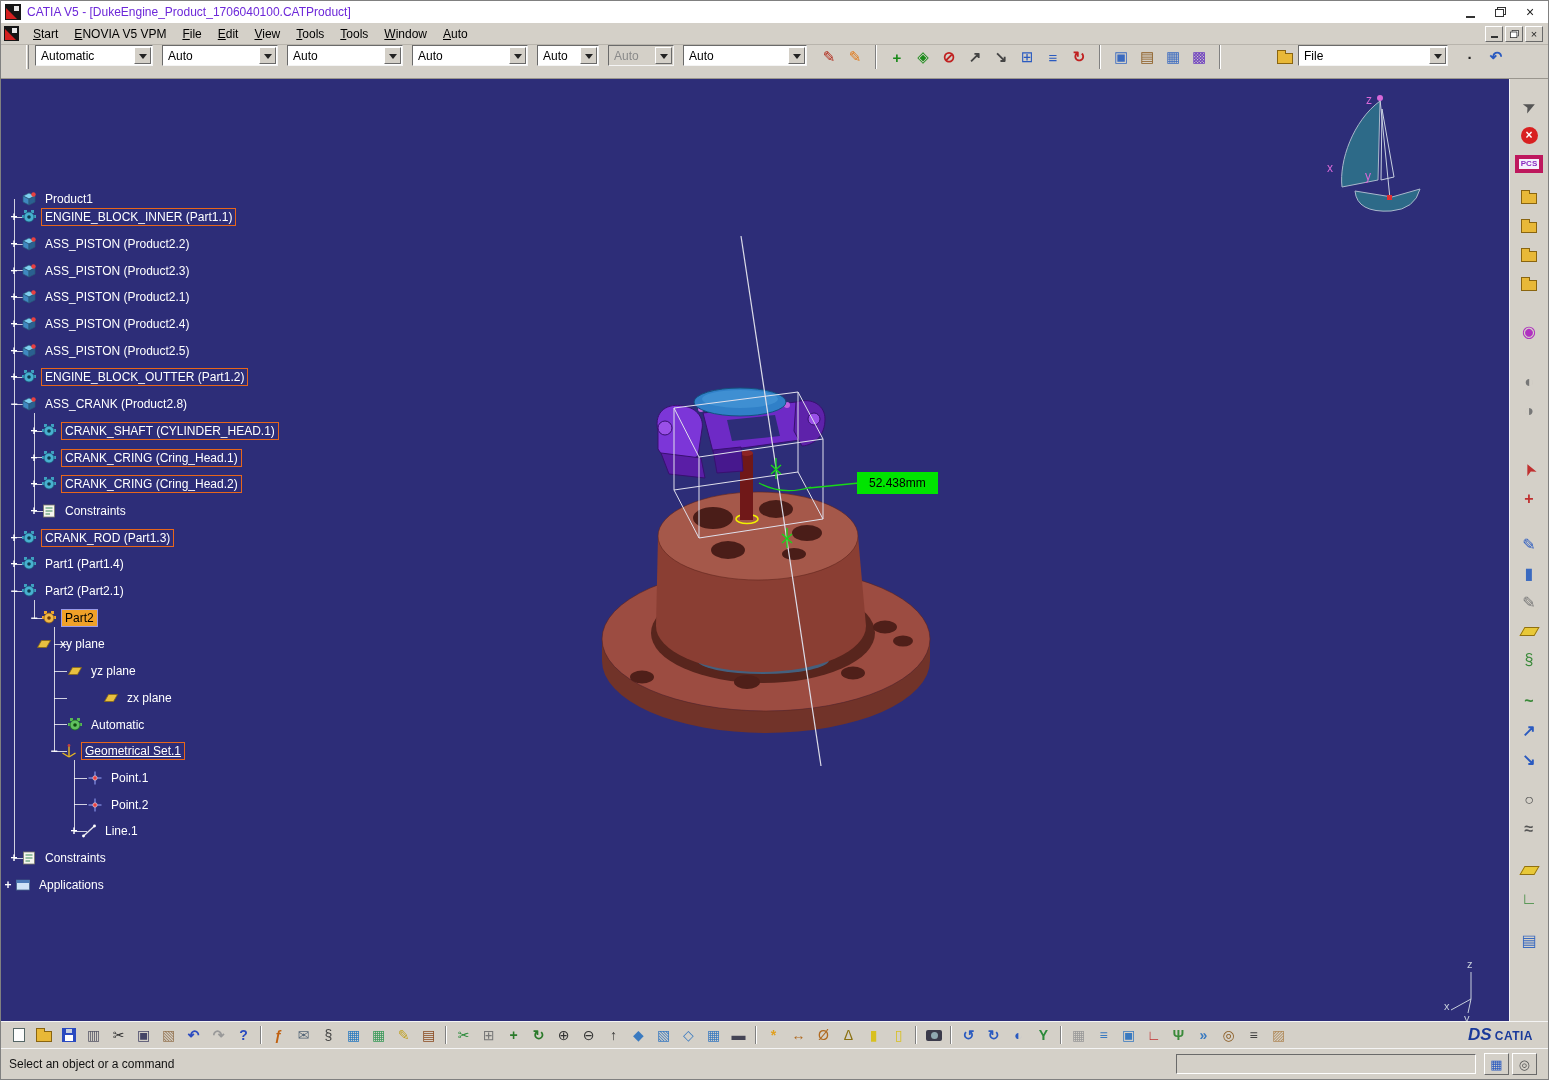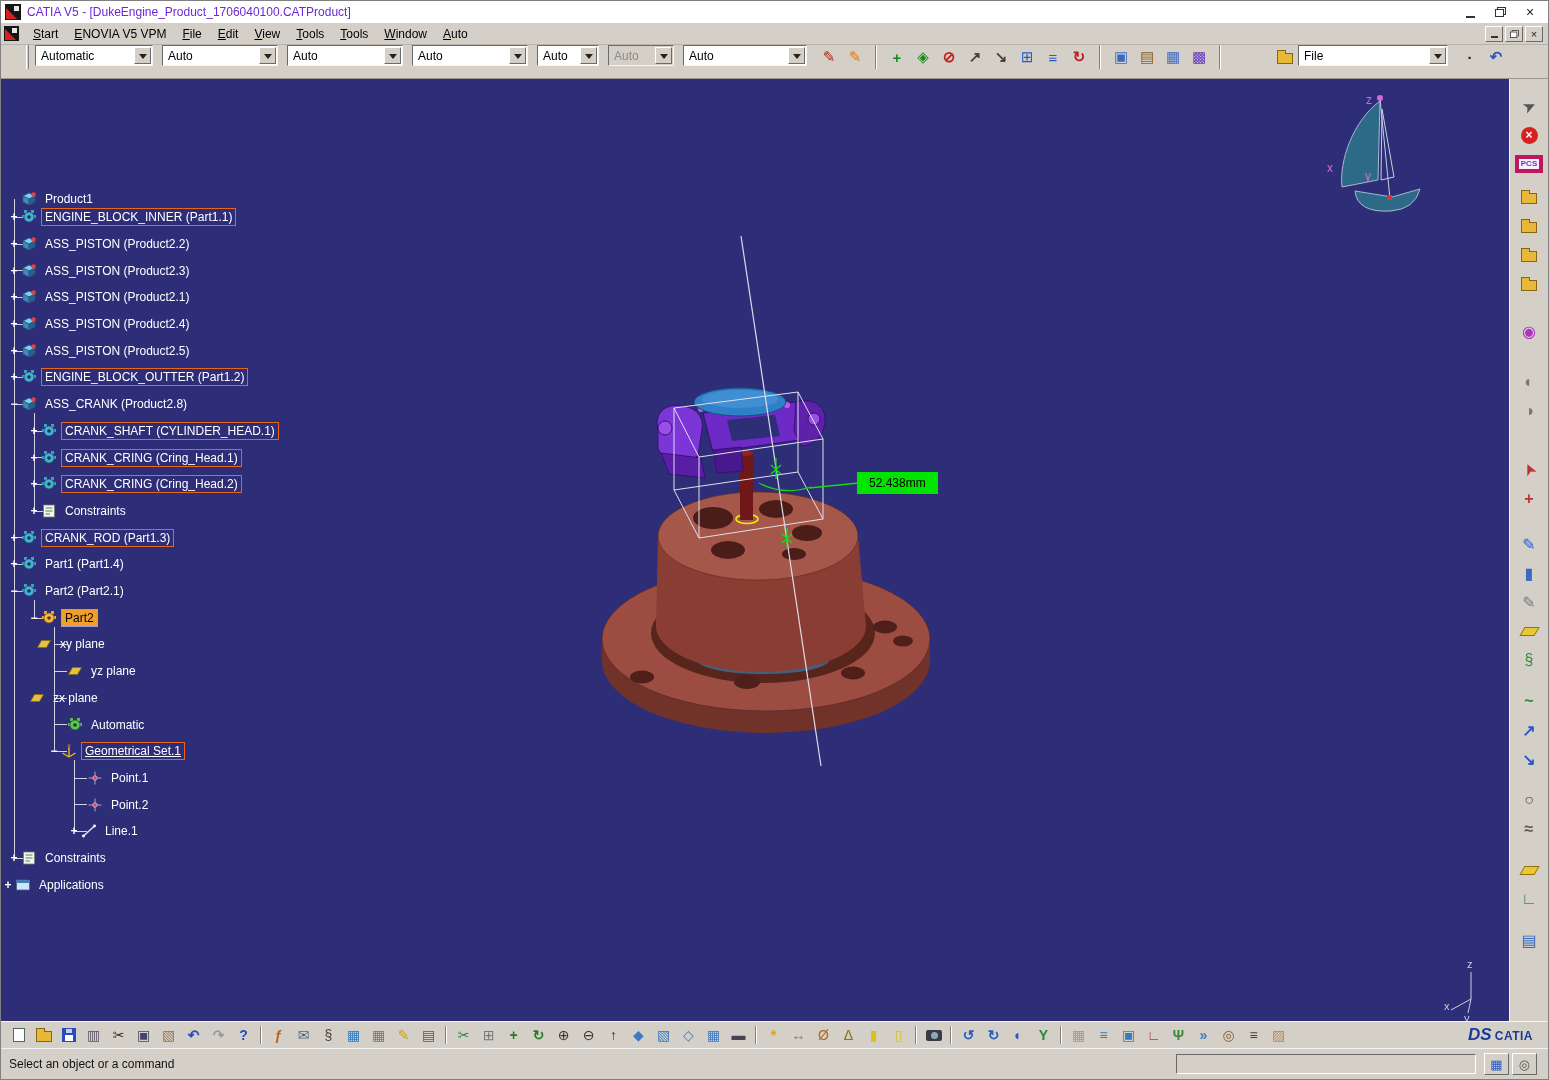--- a/index.html
+++ b/index.html
@@ -539,21 +539,21 @@
             <span class="tlabel">xy plane</span>
           </div>
           <div class="trow" style="top: 480.6px; padding-left: 66px;">
             <span class="ticn">
               <svg width="16" height="16" viewBox="0 0 16 16">
                 <polygon points="1.5,11.5 5.5,4.5 14.5,4.5 10.5,11.5" fill="#e8c040" stroke="#8a6a10" stroke-width="0.8"></polygon>
               </svg>
             </span>
             <span class="tlabel">yz plane</span>
           </div>
-          <div class="trow" style="top: 507.3px; padding-left: 28px;">
+          <div class="trow" style="top: 507.3px; padding-left: 102px;">
             <span class="ticn">
               <svg width="16" height="16" viewBox="0 0 16 16">
                 <polygon points="1.5,11.5 5.5,4.5 14.5,4.5 10.5,11.5" fill="#e8c040" stroke="#8a6a10" stroke-width="0.8"></polygon>
               </svg>
             </span>
             <span class="tlabel">zx plane</span>
           </div>
           <div class="trow" style="top: 534px; padding-left: 66px;">
             <span class="ticn">
               <svg width="16" height="16" viewBox="0 0 16 16">

